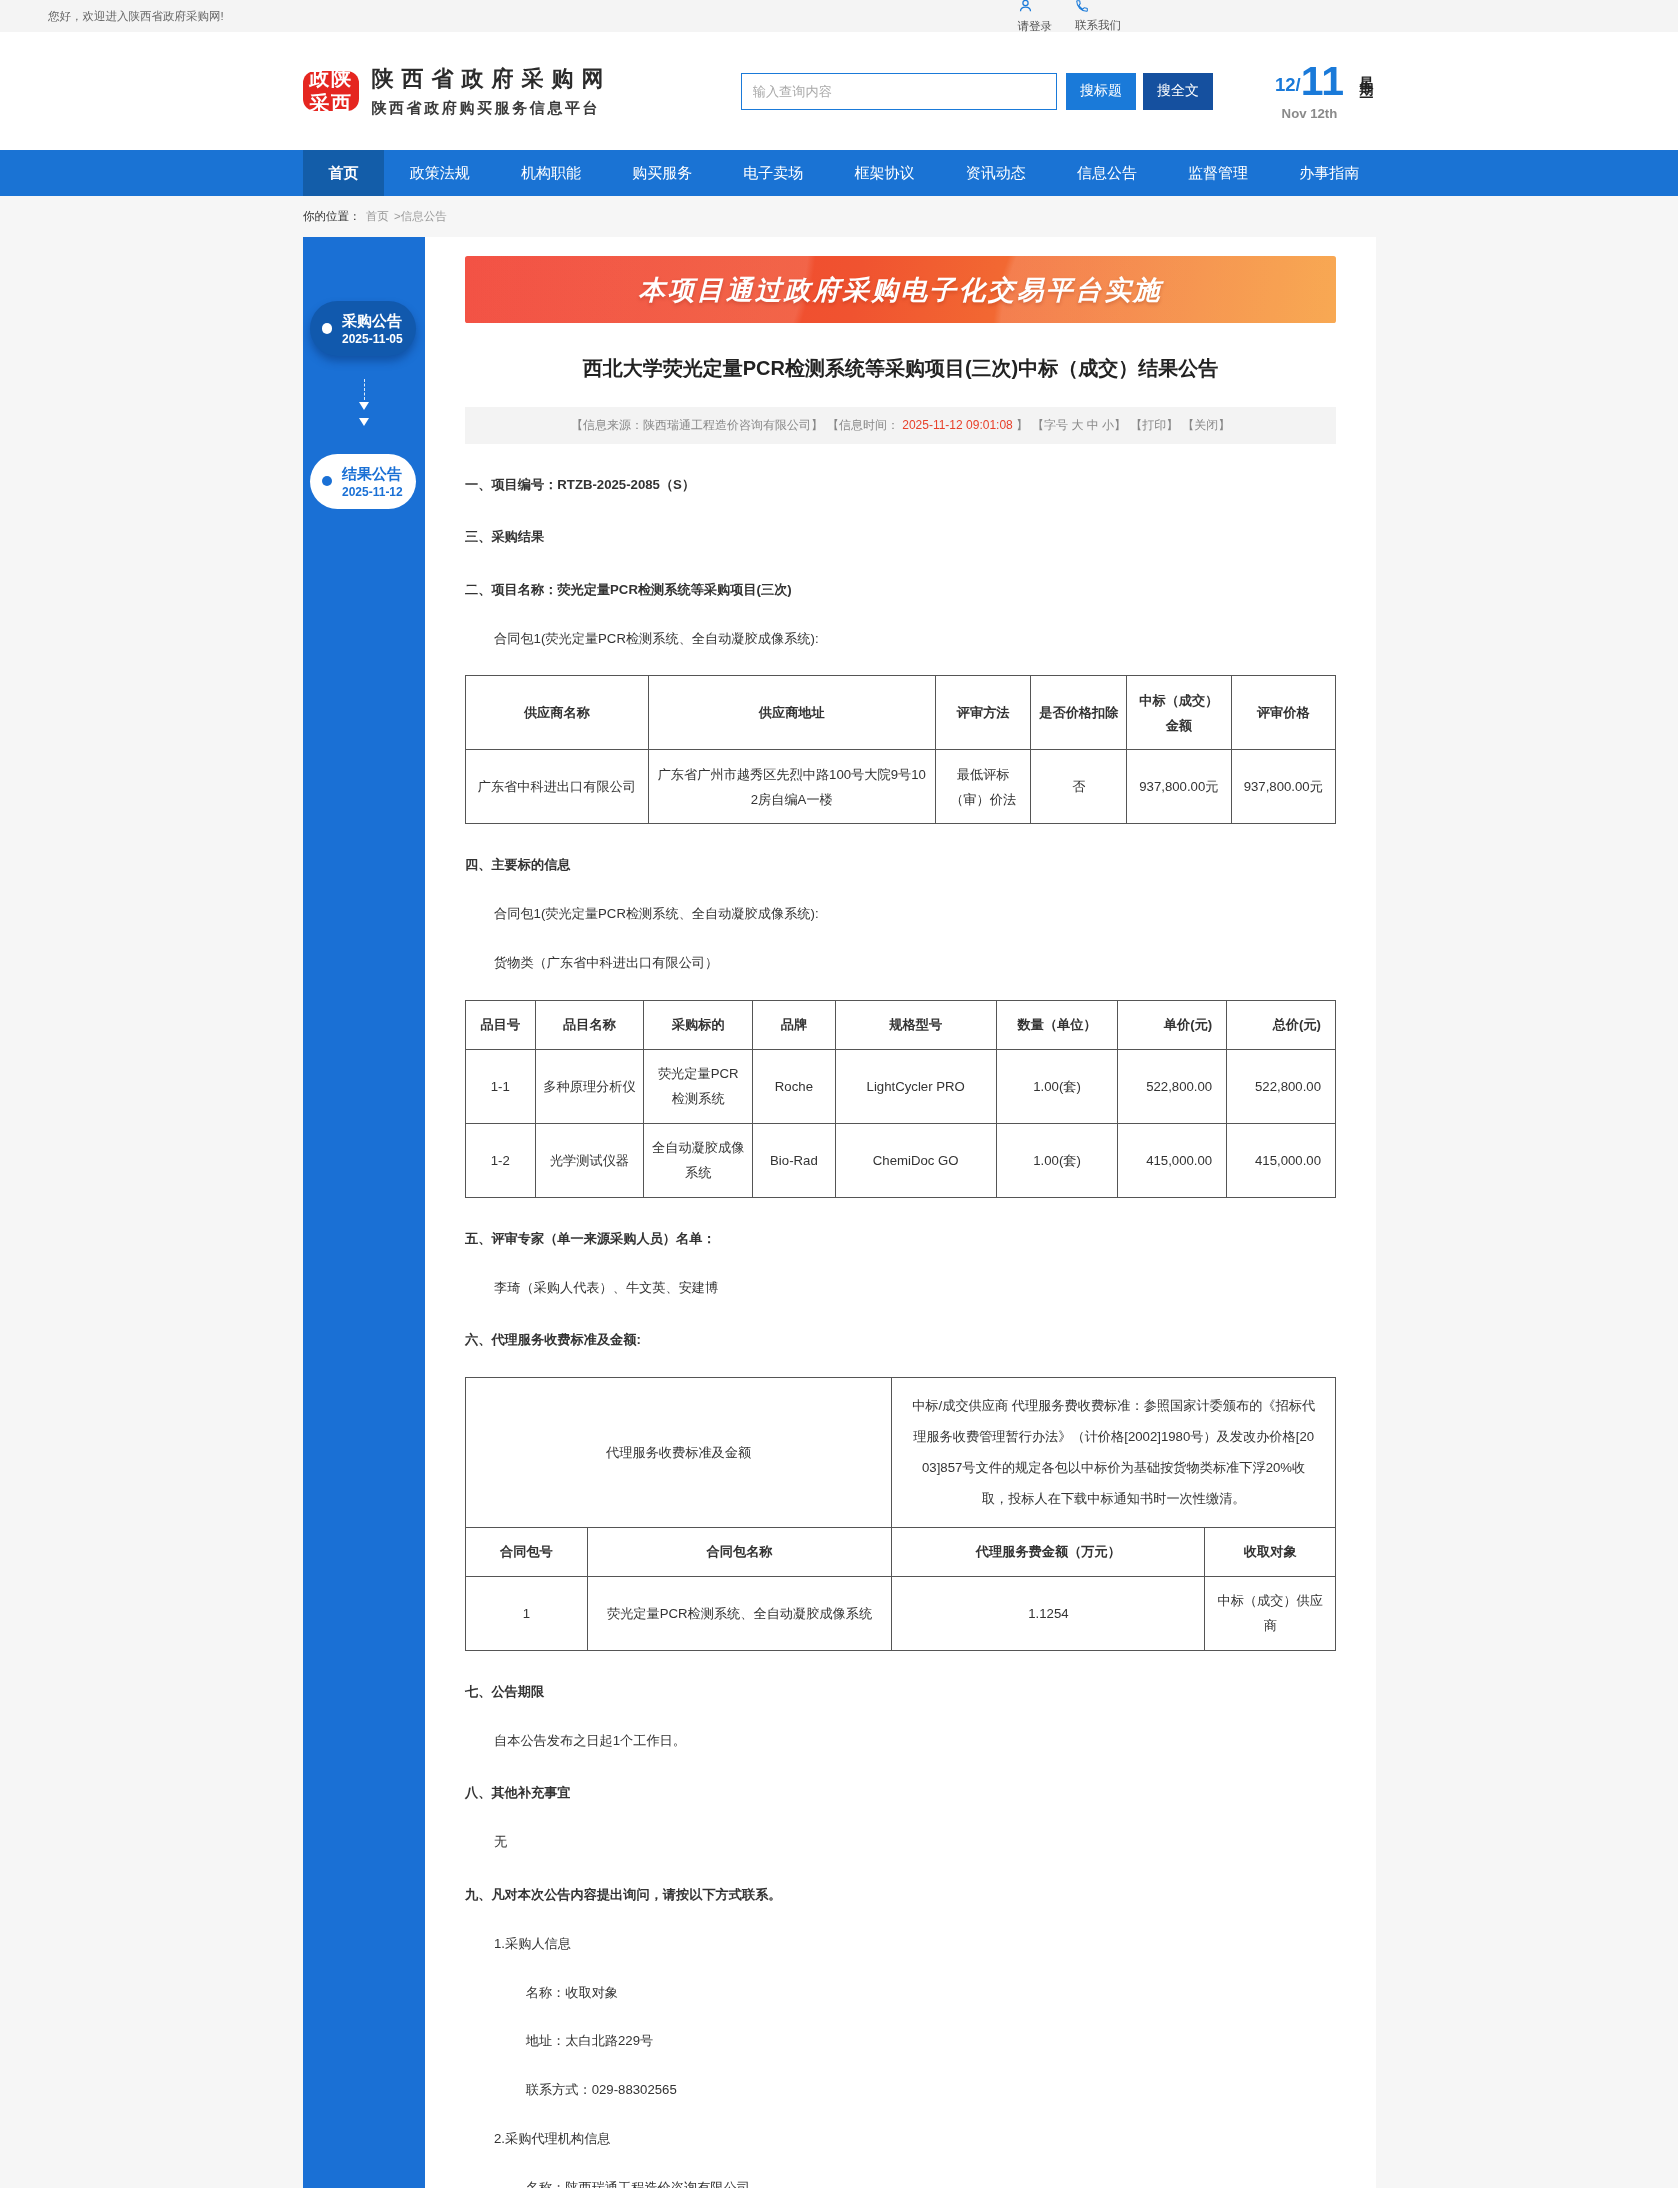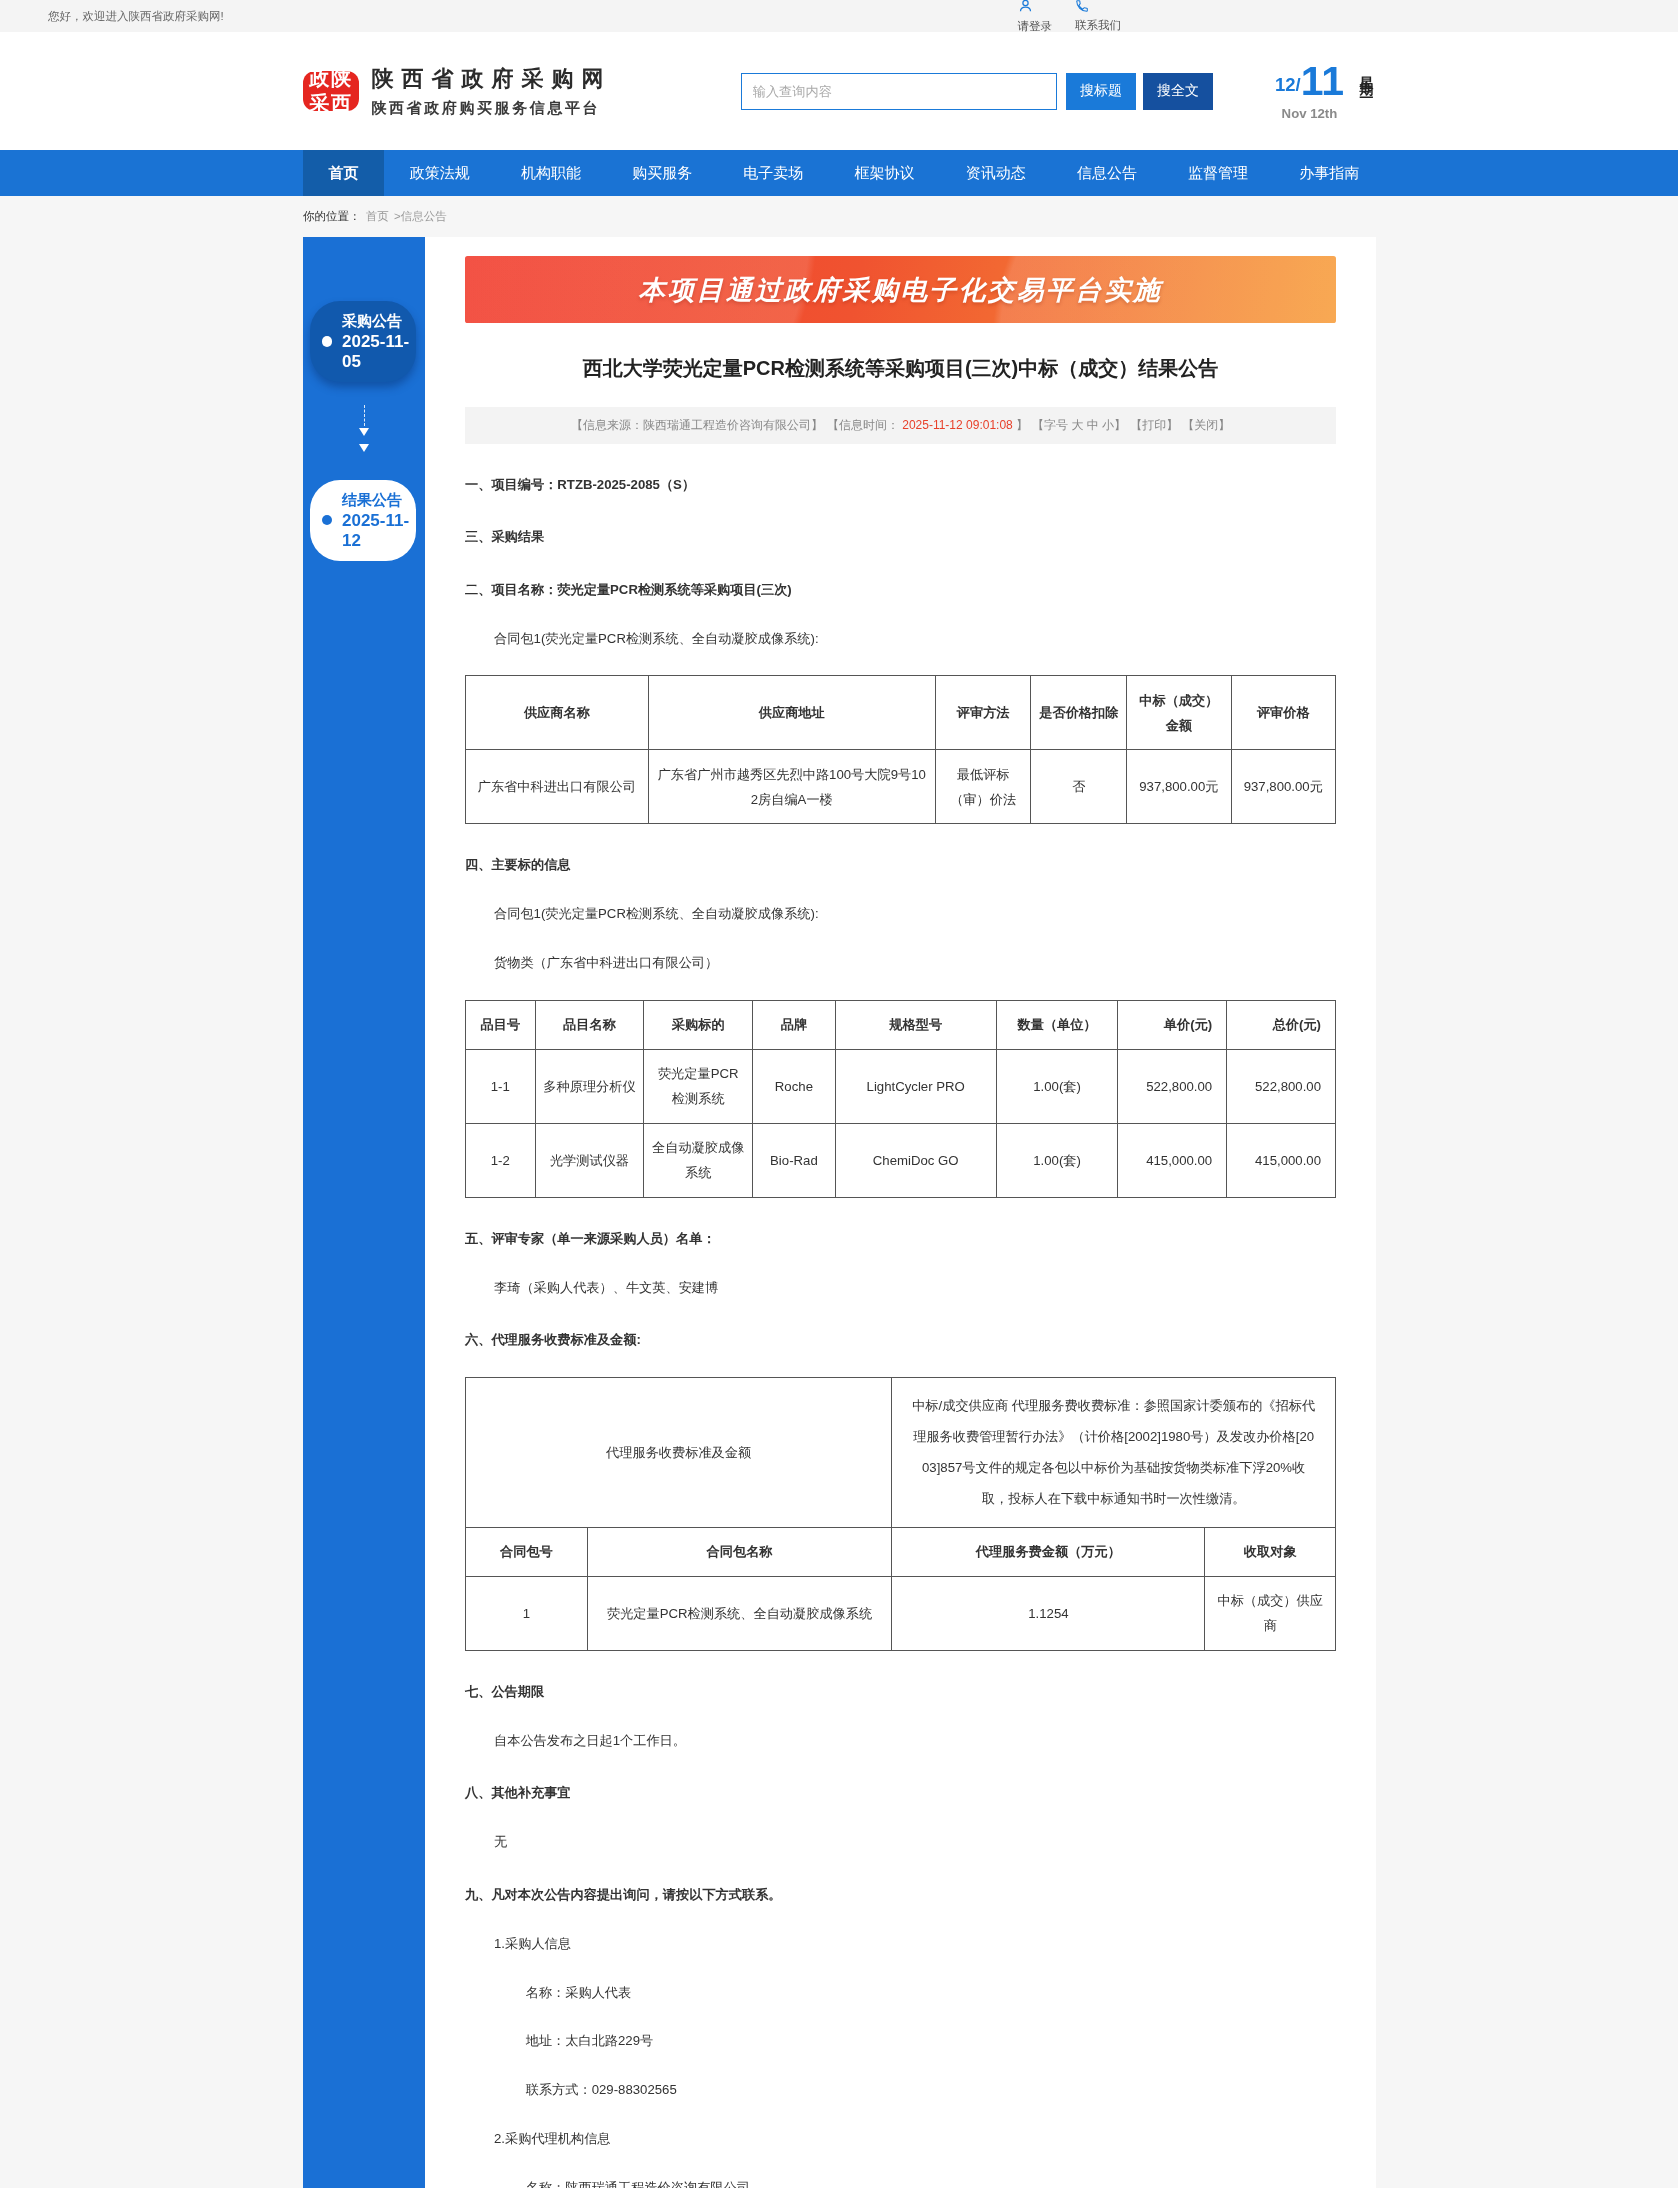--- a/index.html
+++ b/index.html
@@ -67,21 +67,21 @@
     margin:0 8.8px 0 7px; border-radius:30px; padding:9.7px 5.3px 9.7px 32px; position:relative; cursor:pointer;
   }
   .side-pill::before {
     content:""; position:absolute; left:11.5px; top:50%; margin-top:-5.3px;
     width:10.6px; height:10.6px; border-radius:50%; background:#fff;
   }
   .side-pill.dark { background:#1159ad; color:#fff; box-shadow:0 5.3px 8.8px rgba(0,30,80,.35); }
   .side-pill.light { background:#fff; color:#1a70d5; }
   .side-pill.light::before { background:#1a70d5; }
   .side-label { font-size:15px; font-weight:bold; line-height:1.3; }
-  .side-date { font-size:17px; font-weight:bold; margin-top:1.8px; }
+  .side-date { font-size:12px; font-weight:bold; margin-top:1.8px; }
   .side-arrow { display:flex; flex-direction:column; align-items:center; padding:23px 0; }
   .side-arrow .dash { width:0; height:21px; border-left:1.8px dashed rgba(255,255,255,.85); }
   .side-arrow .tri { width:0; height:0; border:5.3px solid transparent; border-top:8px solid #fff; margin-top:2.6px; }
 
   .content { flex:1; background:#fff; padding:19.4px 40px 56px; }
 
   .banner {
     height:67px; display:flex; align-items:center; justify-content:center;
     color:#fff; font-size:26.5px; font-weight:bold; font-style:italic; letter-spacing:2.6px;
     text-shadow:0 1.8px 3.5px rgba(120,20,0,.25); border-radius:2.6px;
@@ -343,21 +343,21 @@
         </table>
 
       <div class="sec-h">七、公告期限</div>
       <div class="para ind1">自本公告发布之日起1个工作日。</div>
 
       <div class="sec-h">八、其他补充事宜</div>
       <div class="para ind1">无</div>
 
       <div class="sec-h">九、凡对本次公告内容提出询问，请按以下方式联系。</div>
       <div class="para ind1">1.采购人信息</div>
-      <div class="para ind2">名称：采购人代表</div>
+      <div class="para ind2">名称：收取对象</div>
       <div class="para ind2">地址：太白北路229号</div>
       <div class="para ind2">联系方式：029-88302565</div>
       <div class="para ind1">2.采购代理机构信息</div>
       <div class="para ind2">名称：陕西瑞通工程造价咨询有限公司</div>
 
     </div>
   </div>
 </div>
 
 

